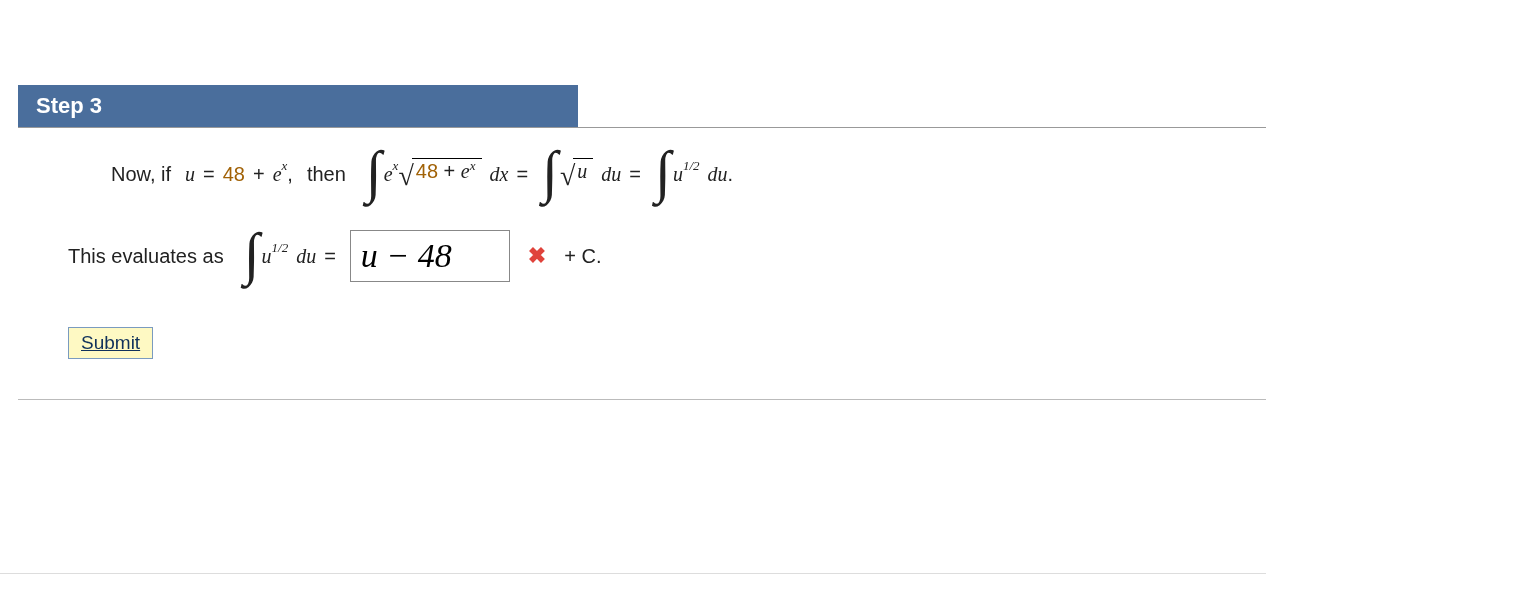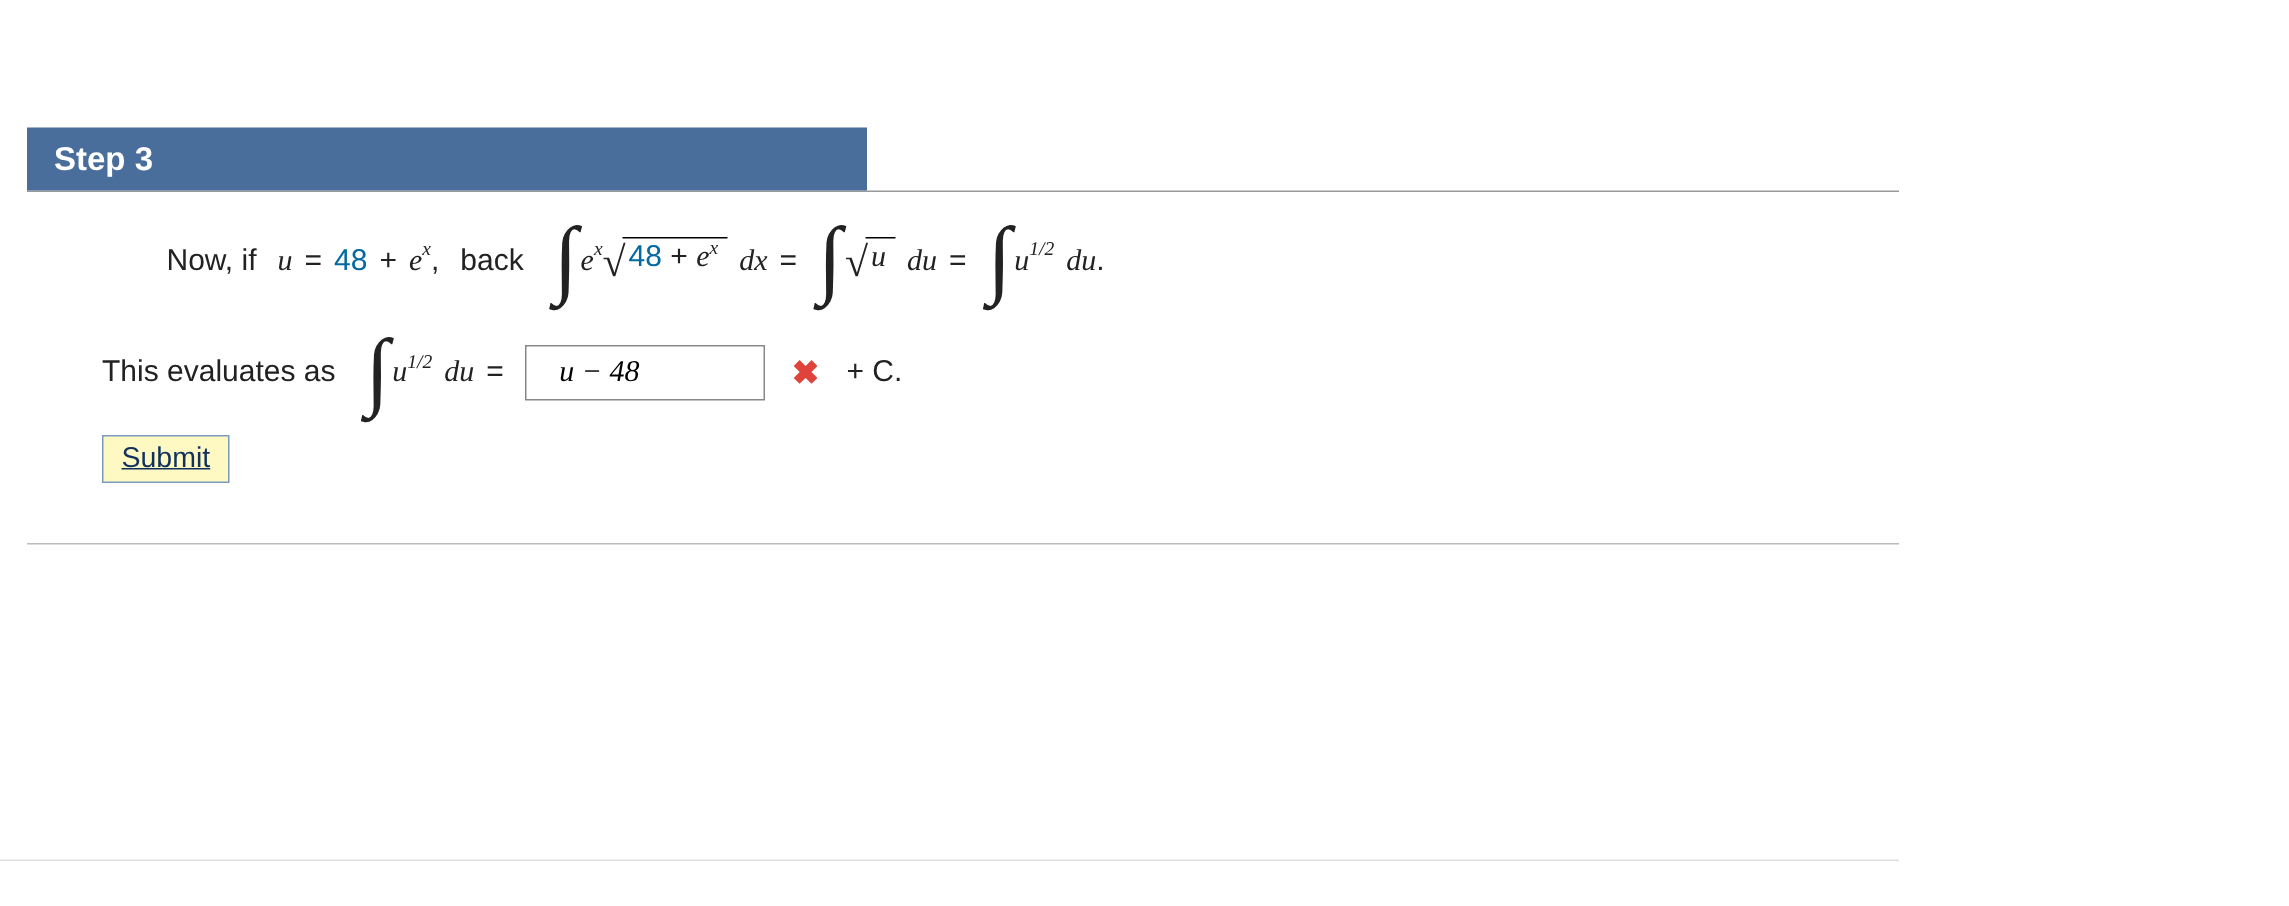--- a/index.html
+++ b/index.html
@@ -40,29 +40,29 @@
     display: flex;
     align-items: center;
     flex-wrap: nowrap;
     margin-bottom: 40px;
     margin-left: 43px;
   }
   .row2 {
     display: flex;
     align-items: center;
     flex-wrap: nowrap;
-    margin-bottom: 23px;
+    margin-bottom: 45px;
   }
   .mathspan {
     display: inline-flex;
     align-items: center;
     white-space: nowrap;
   }
   .ital { font-style: italic; font-family: "Times New Roman", serif; }
-  .red { color: #0369a1; text-align: center; }
+  .red { color: #a16207; text-align: center; }
   .sup {
     font-size: 0.65em;
     position: relative;
     top: -0.6em;
     font-style: italic;
   }
   .sup-plain {
     font-size: 0.65em;
     position: relative;
     top: -0.6em;
@@ -92,22 +92,22 @@
     border-top: 1.5px solid #000;
     padding: 0 6px 0 4px;
     line-height: 1.2;
   }
   .gap { display:inline-block; width: 8px; }
   .gap2 { display:inline-block; width: 14px; }
 
   .answer-input {
     font-family: "Times New Roman", serif;
     font-style: italic;
-    font-size: 20px;
-    padding: 6px 22px;
+    font-size: 34px;
+    padding: 6px 10px;
     width: 160px;
     border: 1px solid #888;
     box-sizing: border-box;
     text-align: left;
   }
   .x-icon {
     color: #e0433b;
     font-weight: bold;
     font-size: 22px;
     margin: 0 18px 0 18px;
@@ -155,21 +155,21 @@
       <span class="mathspan red">48</span>
       <span class="gap"></span>
       <span class="mathspan">+</span>
       <span class="gap"></span>
       <span class="mathspan ital">
         <span>e</span>
           <span class="sup">x</span>
       </span>
       <span class="mathspan">,</span>
       <span class="gap2"></span>
-      <span class="mathspan">back</span>
+      <span class="mathspan">then</span>
       <span class="gap2"></span>
 
       <span class="intsym">∫</span>
       <span class="mathspan ital">
         <span>e</span>
           <span class="sup">x</span>
       </span>
       <span class="sqrt">
         <span class="radical">√</span>
         <span class="radicand">

